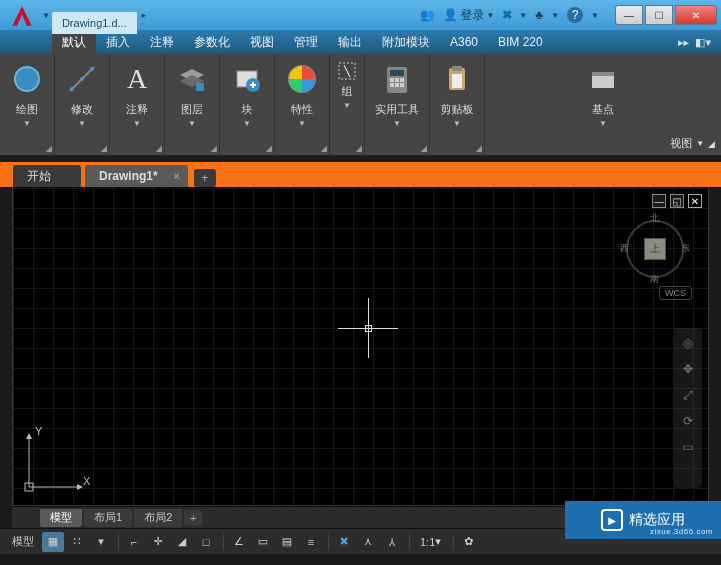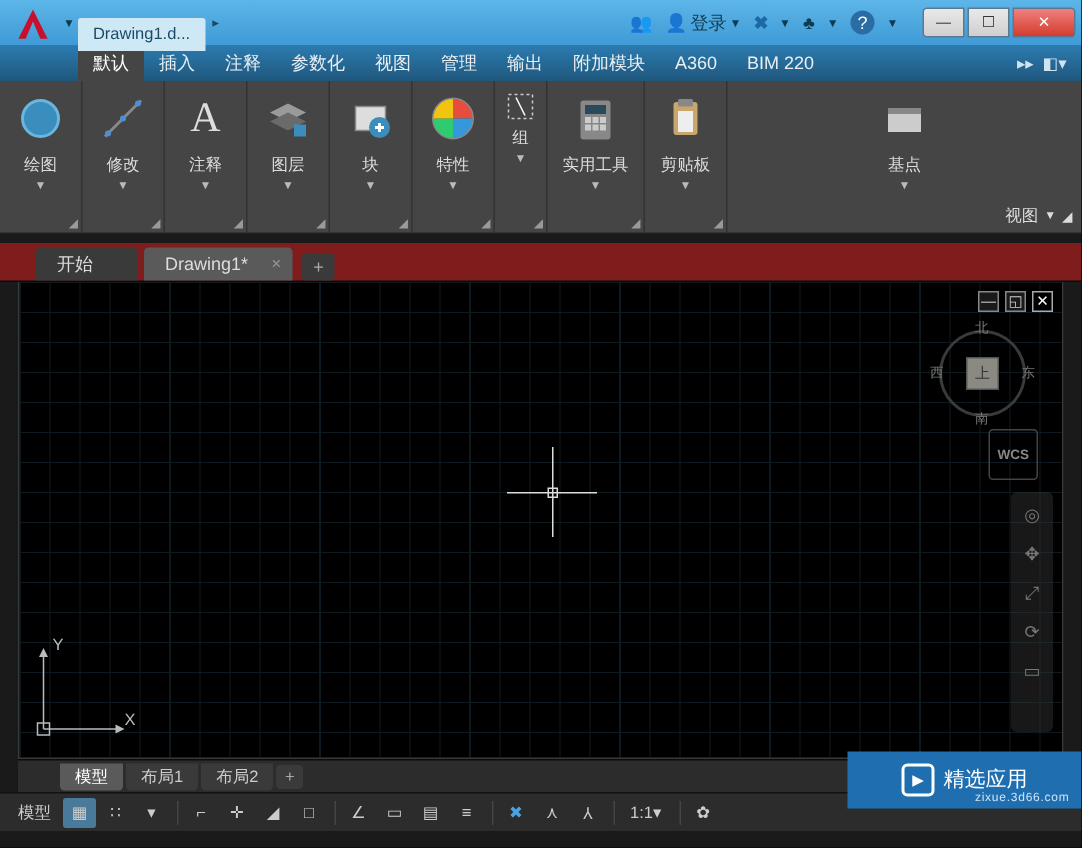--- a/index.html
+++ b/index.html
@@ -35,23 +35,23 @@
 .rgroup { display: flex; flex-direction: column; align-items: center; justify-content: flex-start; border-right: 1px solid #333; padding: 4px 10px 0; }
 .rgroup.tight { padding: 4px 6px 0; }
 .ricon { width: 34px; height: 34px; margin-top: 4px; display: flex; justify-content: center; align-items: center; }
 .rlabel { color: #dcdcdc; font-size: 11px; margin-top: 6px; }
 .rdd { color: #bbb; font-size: 8px; margin-top: 2px; }
 .ribbon-tail { position: absolute; right: 6px; bottom: 4px; display: flex; align-items: center; gap: 4px; color: #dcdcdc; font-size: 11px; }
 .ribbon-tail .dd { font-size: 8px; }
 .panel-exp { position: absolute; right: 2px; bottom: 2px; color: #9a9a9a; font-size: 8px; }
 
 
-.dtabs-row { height: 26px; background: #7f1d1d; display: flex; align-items: flex-end; padding-left: 24px; border-bottom: 1px solid #0a0a0a; margin-top: 6px; }
+.dtabs-row { height: 26px; background: #f97316; display: flex; align-items: flex-end; padding-left: 13px; border-bottom: 1px solid #0a0a0a; margin-top: 6px; }
 .dtab { height: 22px; padding: 0 30px 0 14px; font-size: 12px; color: #ddd; background: #3a3a3a; display: flex; align-items: center; border-radius: 3px 3px 0 0; margin-right: 4px; position: relative; }
-.dtab.active { background: #5a5a5a; }
+.dtab.active { background: #5a5a5a; font-weight: bold; }
 .dtab .x { position: absolute; right: 8px; color: #999; font-size: 11px; }
 .dtab-add { width: 22px; height: 18px; background: #3a3a3a; border-radius: 3px; color: #aaa; display: flex; justify-content: center; align-items: center; font-size: 12px; margin-left: 2px; }
 
 
 .canvas-wrap { position: relative; height: 318px; background: #000; margin: 0 12px; border: 1px solid #3a3a3a; border-top: none; overflow: hidden; }
 .grid { position: absolute; inset: 0;
   background-image:
     linear-gradient(#0d1a1f 1px, transparent 1px),
     linear-gradient(90deg,#0d1a1f 1px, transparent 1px),
     linear-gradient(#162e38 1px, transparent 1px),
@@ -63,21 +63,21 @@
 .cursor .v { position: absolute; width: 1px; height: 60px; background: #ddd; top: -30px; left: 0; }
 .cursor .box { position: absolute; width: 7px; height: 7px; border: 1px solid #ddd; left: -3px; top: -3px; }
 .ucs { position: absolute; left: 8px; bottom: 8px; color: #bbb; font-size: 11px; }
 .ucs svg { overflow: visible; }
 .view-controls { position: absolute; right: 6px; top: 6px; display: flex; gap: 4px; }
 .vc-btn { width: 14px; height: 14px; border: 1px solid #888; background: #1a1a1a; color: #ccc; font-size: 10px; display: flex; justify-content: center; align-items: center; }
 .viewcube { position: absolute; right: 18px; top: 26px; width: 70px; height: 70px; }
 .viewcube .ring { position: absolute; inset: 6px; border: 2px solid #3a3a3a; border-radius: 50%; }
 .viewcube .face { position: absolute; left: 24px; top: 24px; width: 22px; height: 22px; background: #8a8a82; border: 1px solid #555; color: #333; font-size: 10px; display: flex; justify-content: center; align-items: center; }
 .viewcube .lbl { position: absolute; color: #777; font-size: 9px; }
-.wcs-tag { position: absolute; right: 16px; top: 98px; border: 1px solid #444; color: #888; font-size: 9px; padding: 11px 5px; border-radius: 3px; font-weight: bold; }
+.wcs-tag { position: absolute; right: 16px; top: 98px; border: 1px solid #444; color: #888; font-size: 9px; padding: 1px 5px; border-radius: 3px; }
 .navbar { position: absolute; right: 6px; top: 140px; width: 28px; height: 160px; background: rgba(60,60,60,.4); border-radius: 4px; display: flex; flex-direction: column; align-items: center; gap: 8px; padding-top: 6px; }
 .navbar div { width: 18px; height: 18px; color: #777; font-size: 12px; display: flex; justify-content: center; align-items: center; }
 
 
 .ltabs { height: 22px; background: #2c2c2c; display: flex; align-items: center; padding-left: 28px; font-size: 11px; border-top: 1px solid #0a0a0a; margin: 0 12px; }
 .ltab { padding: 0 10px; height: 18px; display: flex; align-items: center; color: #ccc; background: #3a3a3a; margin-right: 2px; border-radius: 0 0 3px 3px; }
 .ltab.active { background: #5a5a5a; color: #fff; }
 .ltab-add { width: 18px; height: 16px; background: #3a3a3a; color: #aaa; display: flex; justify-content: center; align-items: center; border-radius: 3px; font-size: 11px; }
 
 

